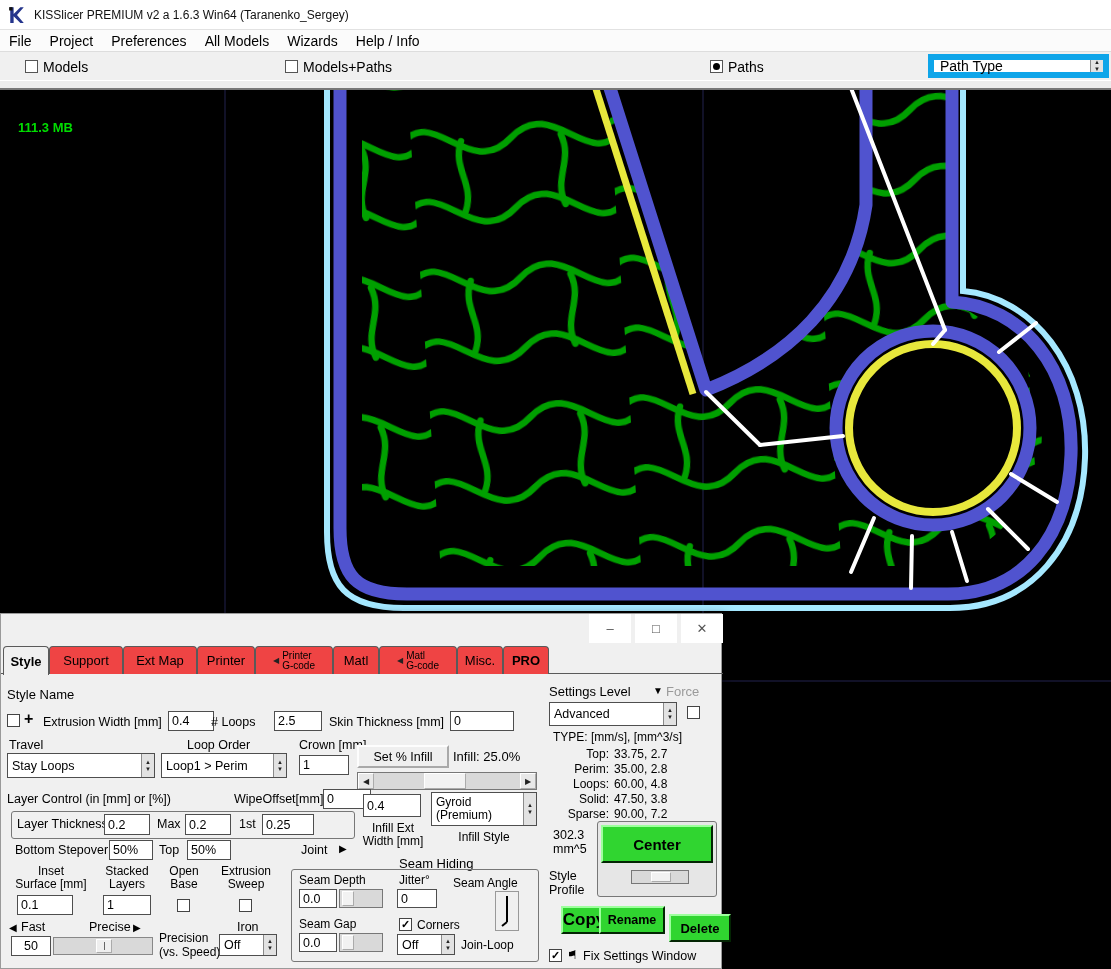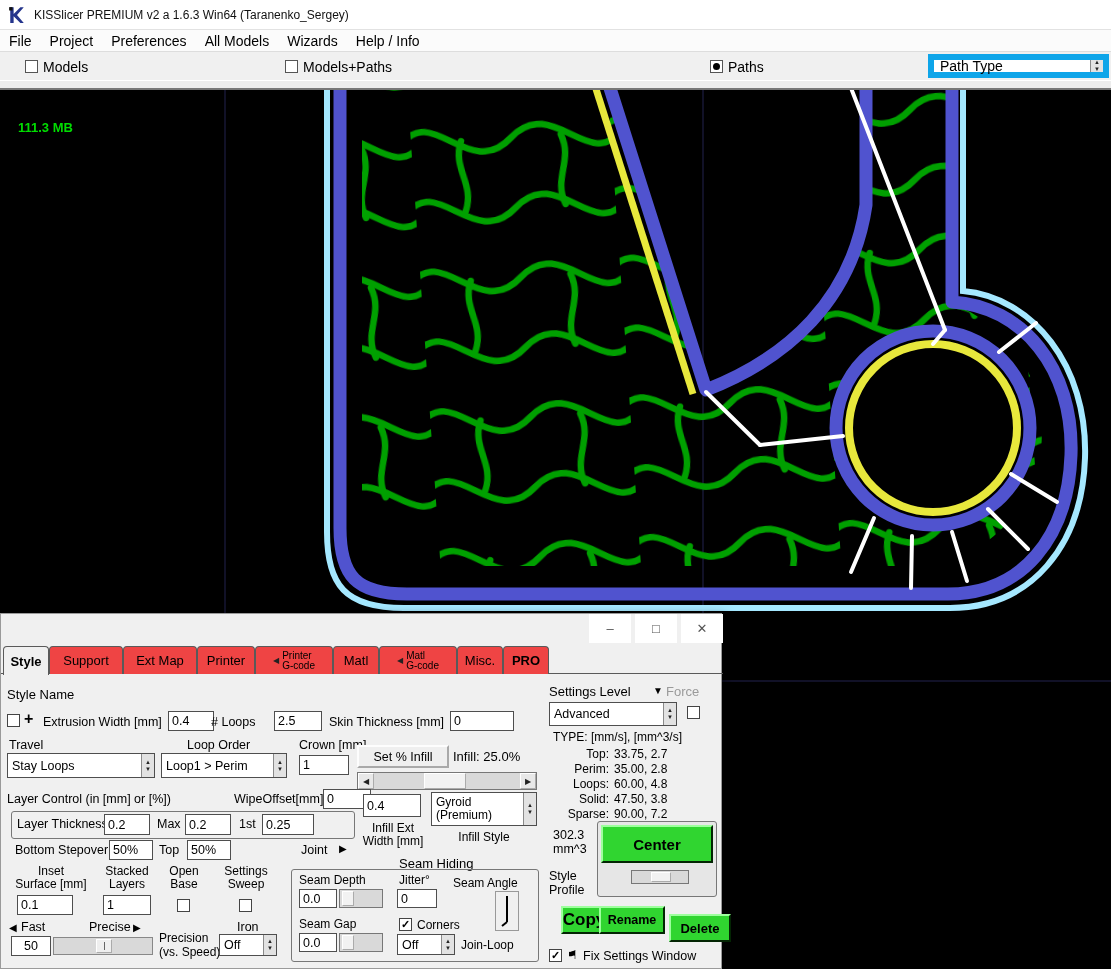--- a/index.html
+++ b/index.html
@@ -255,21 +255,21 @@
 
   <span class="tsm" style="left:10px;top:250px;width:80px;text-align:center">Inset</span>
   <span class="tsm" style="left:10px;top:263px;width:80px;text-align:center">Surface [mm]</span>
   <input class="tin" style="left: 16px; top: 281px; width: 56px; height: 20px;" readonly="" value="0.1">
   <span class="tsm" style="left:96px;top:250px;width:60px;text-align:center">Stacked</span>
   <span class="tsm" style="left:96px;top:263px;width:60px;text-align:center">Layers</span>
   <input class="tin" style="left: 102px; top: 281px; width: 48px; height: 20px;" readonly="" value="1">
   <span class="tsm" style="left:158px;top:250px;width:50px;text-align:center">Open</span>
   <span class="tsm" style="left:158px;top:263px;width:50px;text-align:center">Base</span>
   <span class="cb" style="left:176px;top:285px"></span>
-  <span class="tsm" style="left:212px;top:250px;width:66px;text-align:center">Settings</span>
+  <span class="tsm" style="left:212px;top:250px;width:66px;text-align:center">Extrusion</span>
   <span class="tsm" style="left:212px;top:263px;width:66px;text-align:center">Sweep</span>
   <span class="cb" style="left:238px;top:285px"></span>
 
   <div class="grp" style="left:290px;top:255px;width:248px;height:93px"></div>
   <span class="tsm" style="left:298px;top:259px">Seam Depth</span>
   <input class="tin" style="left: 298px; top: 275px; width: 38px; height: 19px;" readonly="" value="0.0">
   <div class="minislider" style="left:338px;top:275px;width:44px;height:19px">
       <span class="sthumb" style="left:2px;width:12px"></span>
     </div>
   <span class="tsm" style="left:398px;top:259px">Jitter°</span>
@@ -343,21 +343,21 @@
   <div class="tsm" style="left:556px;top:178px;width:150px;display:flex">
       <span style="width:52px;text-align:right;margin-right:5px">Solid:</span>
       <span>47.50, 3.8</span>
     </div>
   <div class="tsm" style="left:556px;top:193px;width:150px;display:flex">
       <span style="width:52px;text-align:right;margin-right:5px">Sparse:</span>
       <span>90.00, 7.2</span>
     </div>
 
   <span class="t" style="left:552px;top:214px">302.3</span>
-  <span class="t" style="left:552px;top:228px">mm^3</span>
+  <span class="t" style="left:552px;top:228px">mm^5</span>
 
   <div class="grp" style="left:596px;top:207px;width:120px;height:76px;background:#e6e6e6"></div>
   <div class="gbtn" style="left:600px;top:211px;width:112px;height:38px;font-size:15px">Center</div>
   <div class="minislider" style="left:630px;top:256px;width:58px;height:14px">
       <span class="sthumb" style="left:19px;width:20px"></span>
     </div>
 
   <span class="t" style="left:548px;top:255px">Style</span>
   <span class="t" style="left:548px;top:269px">Profile</span>
 

